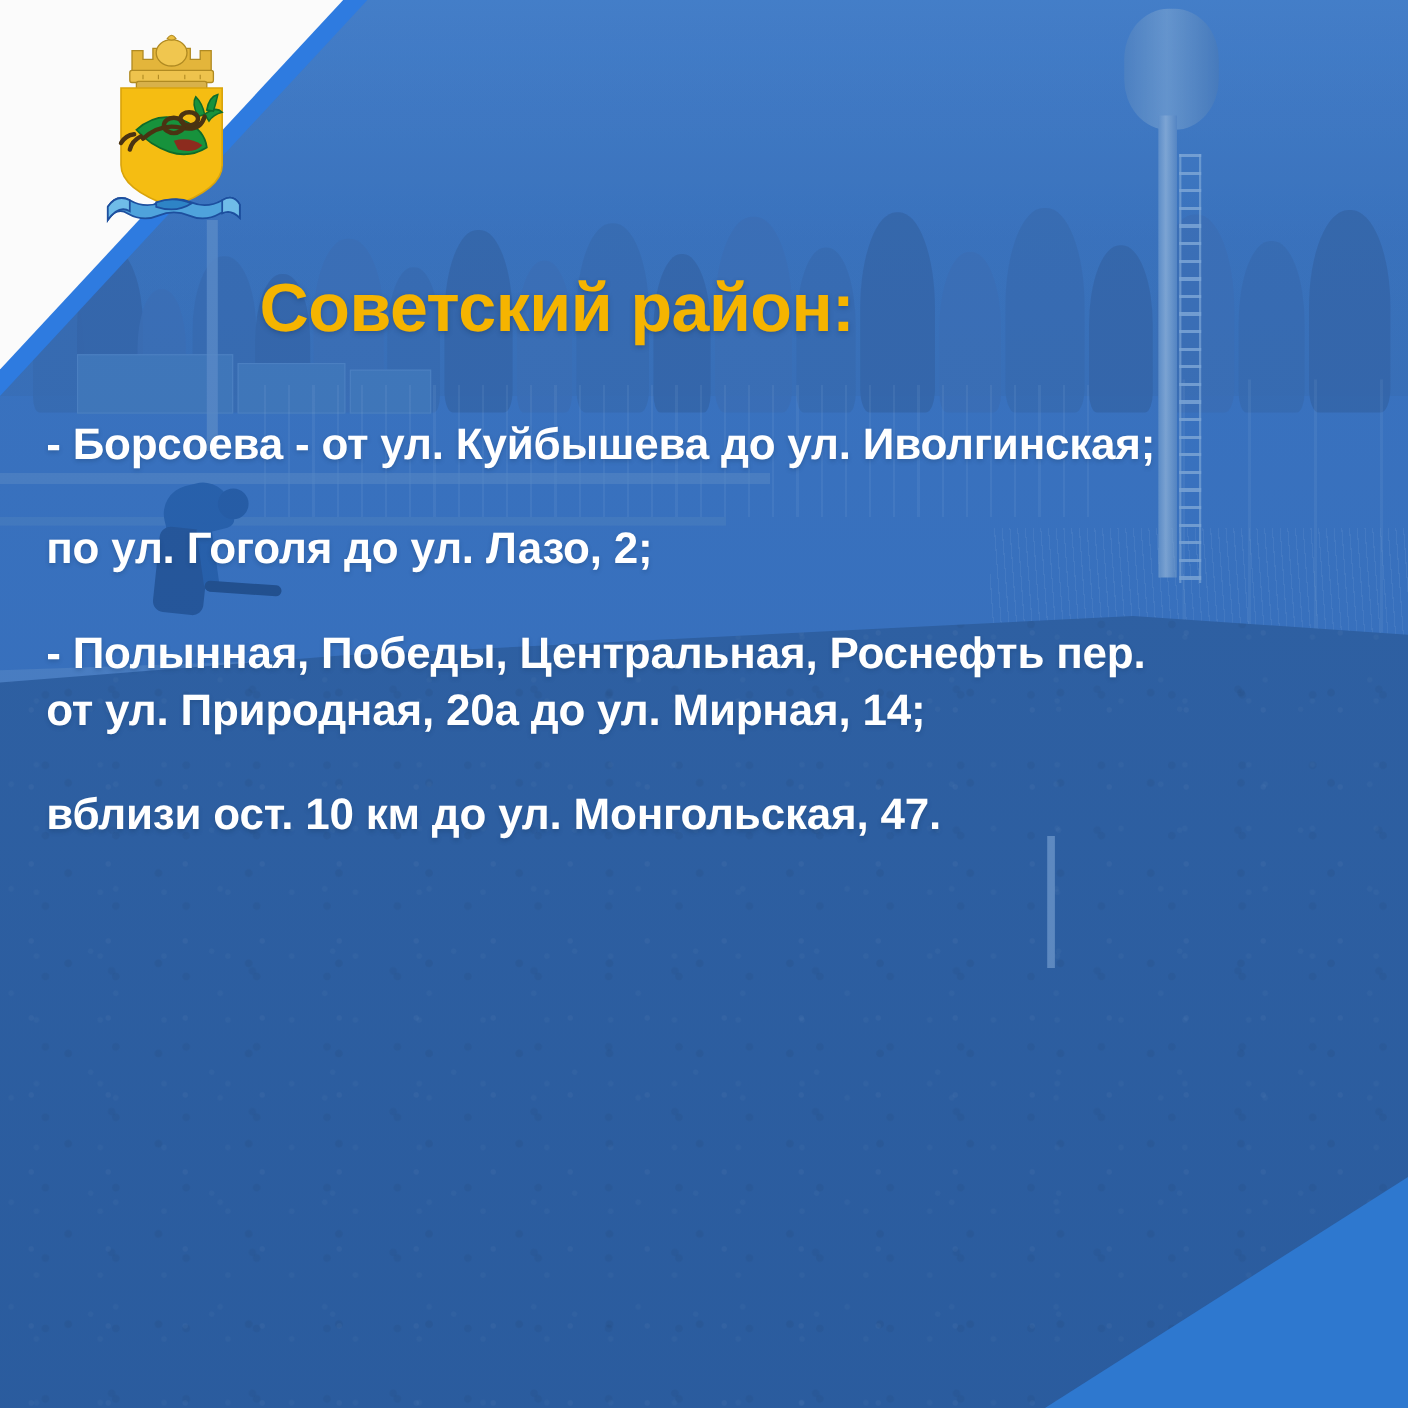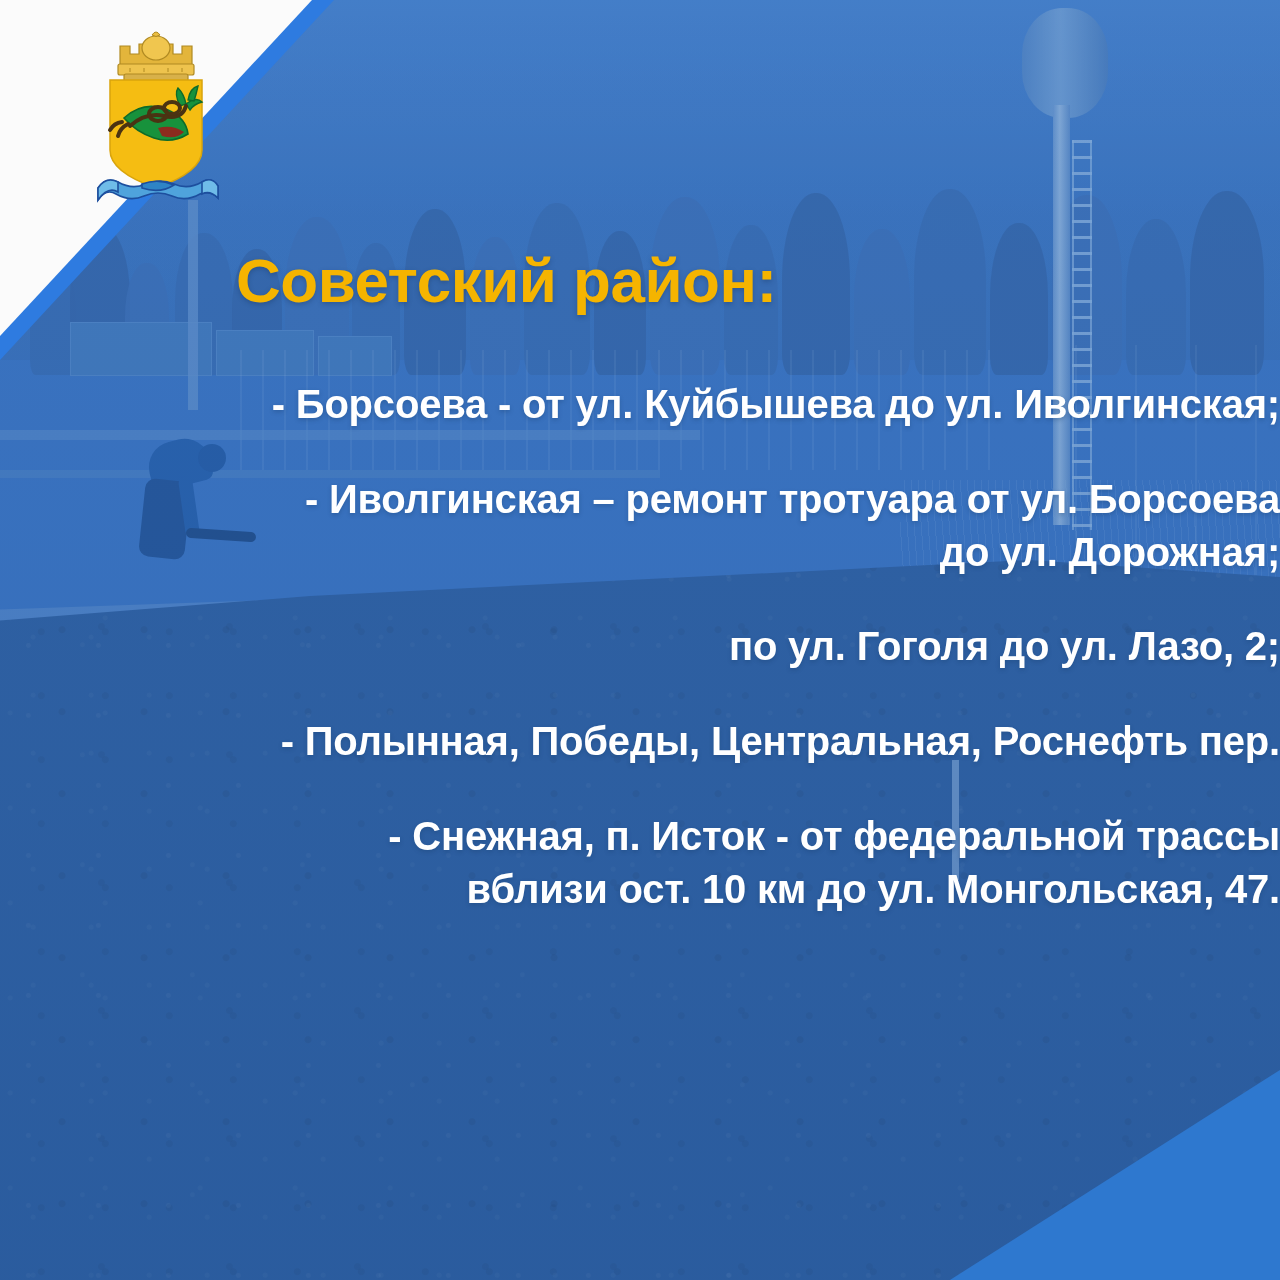--- a/index.html
+++ b/index.html
@@ -110,21 +110,21 @@
   .title{position:absolute;left:236px;top:245px;
          font-size:62px;font-weight:700;letter-spacing:-.5px;
          color:#F5B400;white-space:nowrap;
          text-shadow:0 2px 5px rgba(20,50,90,.35);}
 
   .lines{position:absolute;left:0;top:378px;width:1280px;}
   .para{padding:0 0 0 42px;margin:0 0 42px 0;}
   .para:last-child{margin-bottom:0;}
   .ln{font-size:40px;font-weight:700;color:#FFFFFF;line-height:1.32;
       white-space:nowrap;letter-spacing:-.2px;
-      text-shadow:0 2px 4px rgba(20,55,100,.30);text-align:right;}
+      text-shadow:0 2px 4px rgba(20,55,100,.30);}
 </style>
 </head>
 <body>
 
 <div id="stage">
 
   <div class="photo">
     <div class="sky"></div>
 
     <div class="treeline">
@@ -227,33 +227,29 @@
   <div class="corner-tri"></div>
 
   <div class="title">Советский район:</div>
 
   <div class="lines">
 
     <div class="para">
       <div class="ln">- Борсоева - от ул. Куйбышева до ул. Иволгинская;</div>
     </div>
 
-    <div class="para">
-      <div class="ln">- Иволгинская – ремонт тротуара от ул. Борсоева</div>
-      <div class="ln">до ул. Дорожная;</div>
-    </div>
 
     <div class="para">
       <div class="ln">по ул. Гоголя до ул. Лазо, 2;</div>
     </div>
 
     <div class="para">
       <div class="ln">- Полынная, Победы, Центральная, Роснефть пер.</div>
-    </div>
-
-    <div class="para">
-      <div class="ln">- Снежная, п. Исток - от федеральной трассы</div>
+      <div class="ln">от ул. Природная, 20а до ул. Мирная, 14;</div>
+    </div>
+
+    <div class="para">
       <div class="ln">вблизи ост. 10 км до ул. Монгольская, 47.</div>
     </div>
 
   </div>
 
 </div>
 
 </body></html>

